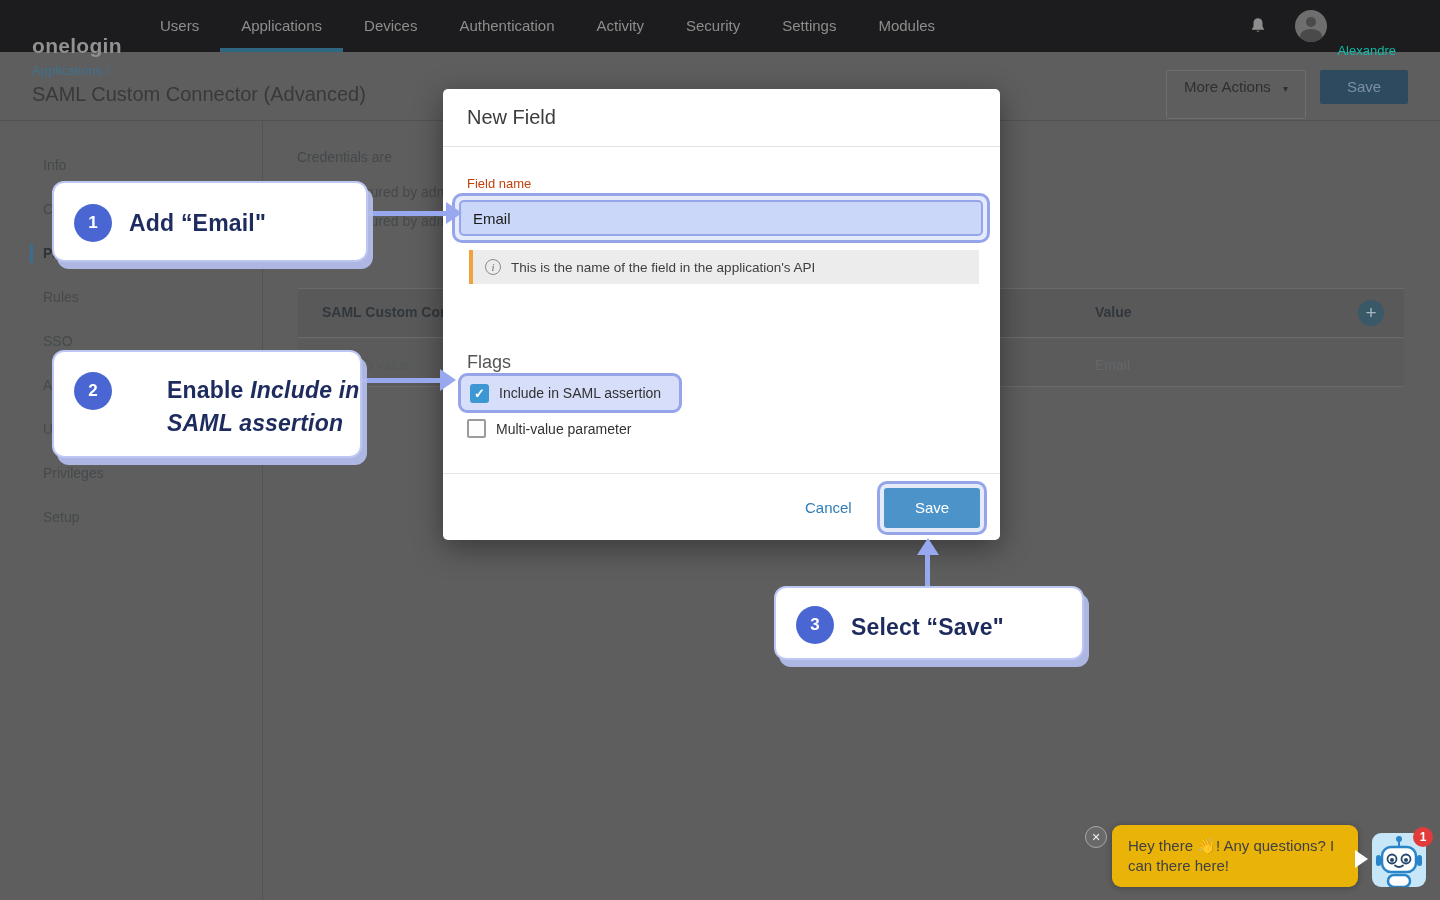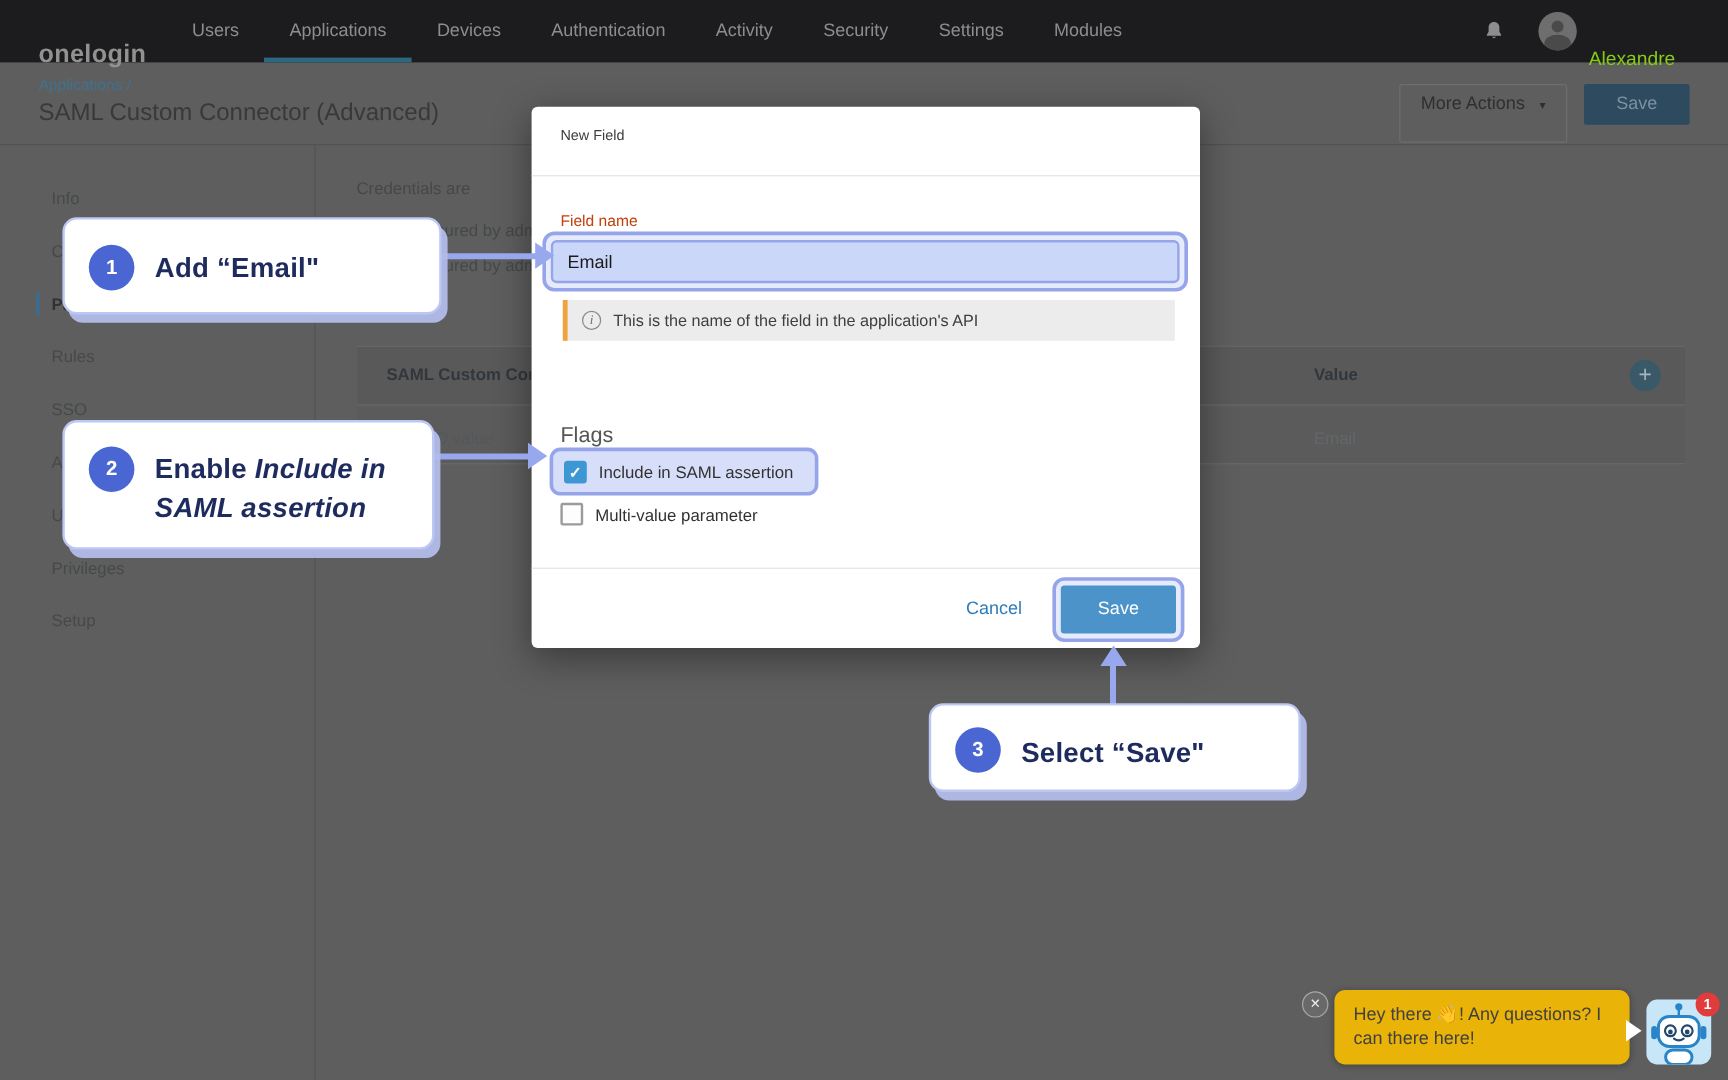--- a/index.html
+++ b/index.html
@@ -10,21 +10,21 @@
   .nav { position:absolute; left:0; top:0; width:1440px; height:52px; background:#1c1c1e; z-index:5; }
   .nav-logo { position:absolute; left:32px; top:0; height:52px; line-height:52px; font-size:21px; font-weight:600; color:#919191; letter-spacing:.3px;margin-top:20px; }
   .nav-menu { position:absolute; left:139px; top:0; height:52px; display:flex; }
   .nav-item { position:relative; padding:0 21px; line-height:52px; font-size:15px; color:#8d8d8d; cursor:pointer; }
   .nav-item.active::after { content:""; position:absolute; left:0; right:0; bottom:0; height:4px; background:#2e6780; }
   .nav-right { position:absolute; right:44px; top:0; height:52px; display:flex; align-items:center; }
   .bell { width:18px; height:18px; margin-right:28px; }
   .nav-avatar { width:32px; height:32px; border-radius:50%; background:#6e6e6e; margin-right:10px; overflow:hidden; position:relative; }
   .nav-avatar .head { position:absolute; left:11px; top:7px; width:10px; height:10px; border-radius:50%; background:#4a4a4a; }
   .nav-avatar .body { position:absolute; left:5px; top:19px; width:22px; height:14px; border-radius:50% 50% 0 0; background:#4a4a4a; }
-  .nav-user { font-size:16px; color:#84cc16;margin-top:48px; }
+  .nav-user { font-size:13px; color:#14b8a6;margin-top:48px; }
 
   
   .breadcrumb { position:absolute; left:32px; top:63px; font-size:13px; color:#40718f; cursor:pointer; }
   .page-title { position:absolute; left:32px; top:83px; font-size:20px; color:#393939; }
   .header-border { position:absolute; left:0; top:120px; width:1440px; height:1px; background:#525252; }
   .btn-more { position:absolute; left:1166px; top:70px; width:140px; height:49px; border:1px solid #6e6e6e; border-radius:2px; font-size:15px; color:#2f2f2f; text-align:center; line-height:32px; cursor:pointer; }
   .btn-more .caret { font-size:10px; margin-left:8px; color:#2f2f2f; }
   .btn-save-top { position:absolute; left:1320px; top:70px; width:88px; height:34px; background:#2d4a5f; border-radius:2px; font-size:15px; color:#7b91a1; text-align:center; line-height:34px; cursor:pointer; }
 
   
@@ -41,21 +41,21 @@
   .tbl-head { position:absolute; left:298px; top:288px; width:1106px; height:50px; background:#595959; border-top:1px solid #6a6a6a; border-bottom:1px solid #6a6a6a; }
   .tbl-head .col1 { position:absolute; left:24px; top:15px; font-size:14px; font-weight:bold; color:#31373c; white-space:nowrap; }
   .tbl-head .col2 { position:absolute; left:797px; top:15px; font-size:14px; font-weight:bold; color:#31373c; }
   .plus-btn { position:absolute; left:1060px; top:11px; width:26px; height:26px; border-radius:50%; background:#3a5968; color:#a6b5be; font-size:19px; text-align:center; line-height:25px; cursor:pointer; }
   .tbl-row { position:absolute; left:298px; top:339px; width:1106px; height:48px; background:#5b5b5b; border-bottom:1px solid #6a6a6a; }
   .tbl-row .cell1 { position:absolute; left:24px; top:18px; font-size:14px; color:#54585b; white-space:nowrap; }
   .tbl-row .cell2 { position:absolute; left:797px; top:18px; font-size:14px; color:#63676a; }
 
   
   .modal { position:absolute; left:443px; top:89px; width:557px; height:451px; background:#fff; border-radius:5px; box-shadow:0 8px 30px rgba(0,0,0,.4); z-index:10; }
-  .modal-title { position:absolute; left:24px; top:17px; font-size:12px; color:#3c3c3c;text-align:center; }
+  .modal-title { position:absolute; left:24px; top:17px; font-size:20px; color:#3c3c3c;text-align:center; }
   .modal-hline1 { position:absolute; left:0; top:57px; width:100%; height:1px; background:#e3e3e3; }
   .field-label { position:absolute; left:24px; top:87px; font-size:13px; color:#c2410c; }
   .hl-input { position:absolute; left:9px; top:104px; width:538px; height:50px; border:3px solid #96a5ea; border-radius:10px; background:#e6ebfc; padding:4px; }
   .hl-input input { width:100%; height:36px; background:#cbd7f8; border:2px solid #96a5ea; border-radius:5px; padding:0 12px; font-family:"Liberation Sans",sans-serif; font-size:15px; color:#1b1b1b; outline:none; }
   .info-box { position:absolute; left:26px; top:161px; width:510px; height:34px; background:#ececec; border-left:4px solid #f0a33c; display:flex; align-items:center; }
   .info-icon { width:16px; height:16px; border:1px solid #8a8a8a; border-radius:50%; color:#6f6f6f; font-size:11px; font-style:italic; font-family:"Liberation Serif",serif; text-align:center; line-height:14px; margin-left:12px; flex:none; }
   .info-text { margin-left:10px; font-size:13.5px; color:#3f3f3f; }
   .flags-label { position:absolute; left:24px; top:263px; font-size:18px; color:#555; }
   .hl-flag { position:absolute; left:15px; top:284px; width:224px; height:40px; border:3px solid #96a5ea; border-radius:9px; background:#d7def9; display:flex; align-items:center; }
   .cb-checked { width:19px; height:19px; margin-left:9px; background:#3d97d3; border-radius:3px; color:#fff; font-size:13px; font-weight:bold; text-align:center; line-height:19px; cursor:pointer; flex:none; }
@@ -70,21 +70,21 @@
   
   .arrow-line-h { position:absolute; height:5px; background:#97a8ee; border-radius:2px; z-index:20; }
   .arrow-line-v { position:absolute; width:5px; background:#97a8ee; border-radius:2px; z-index:20; }
   .arrow-head-r { position:absolute; width:0; height:0; border-top:11px solid transparent; border-bottom:11px solid transparent; border-left:16px solid #97a8ee; z-index:20; }
   .arrow-head-u { position:absolute; width:0; height:0; border-left:11px solid transparent; border-right:11px solid transparent; border-bottom:17px solid #97a8ee; z-index:20; }
 
   
   .callout { position:absolute; background:#fff; border:2px solid #bdc7f4; border-radius:12px; box-shadow:5px 7px 0 rgba(178,188,233,.95); z-index:30; }
   .co-num { position:absolute; left:20px; width:38px; height:38px; border-radius:50%; background:#4a66d2; color:#fff; font-size:17px; font-weight:bold; text-align:center; line-height:38px; }
   .co-text { position:absolute; left:75px; font-size:23px; font-weight:600; color:#1e2b5e; letter-spacing:.2px; line-height:28px; white-space:nowrap; }
-  .co-text.two-line { line-height:33px; }
+  .co-text.two-line { line-height:33px;margin-left:38px; }
 
   
   .chat-close { position:absolute; left:1085px; top:826px; width:22px; height:22px; border-radius:50%; background:rgba(105,105,105,.95); border:1px solid #a8a8a8; color:#efefef; font-size:11px; text-align:center; line-height:20px; z-index:40; cursor:pointer; }
   .chat-bubble { position:absolute; left:1112px; top:825px; width:246px; height:62px; background:#eab308; border-radius:9px; box-shadow:0 1px 6px rgba(0,0,0,.3); padding:11px 0 0 16px; font-size:15px; color:#414141; line-height:20px; z-index:40; }
   .chat-tail { position:absolute; left:1355px; top:850px; width:0; height:0; border-top:9px solid transparent; border-bottom:9px solid transparent; border-left:13px solid #fff; z-index:41; }
   .chat-avatar { position:absolute; left:1372px; top:833px; width:54px; height:54px; border-radius:9px; background:#c7e7f8; z-index:40; cursor:pointer; }
   .chat-badge { position:absolute; left:1413px; top:827px; width:20px; height:20px; border-radius:50%; background:#e23b3b; color:#fff; font-size:12px; font-weight:bold; text-align:center; line-height:20px; z-index:42; }
 </style>
 </head>
 <body>

